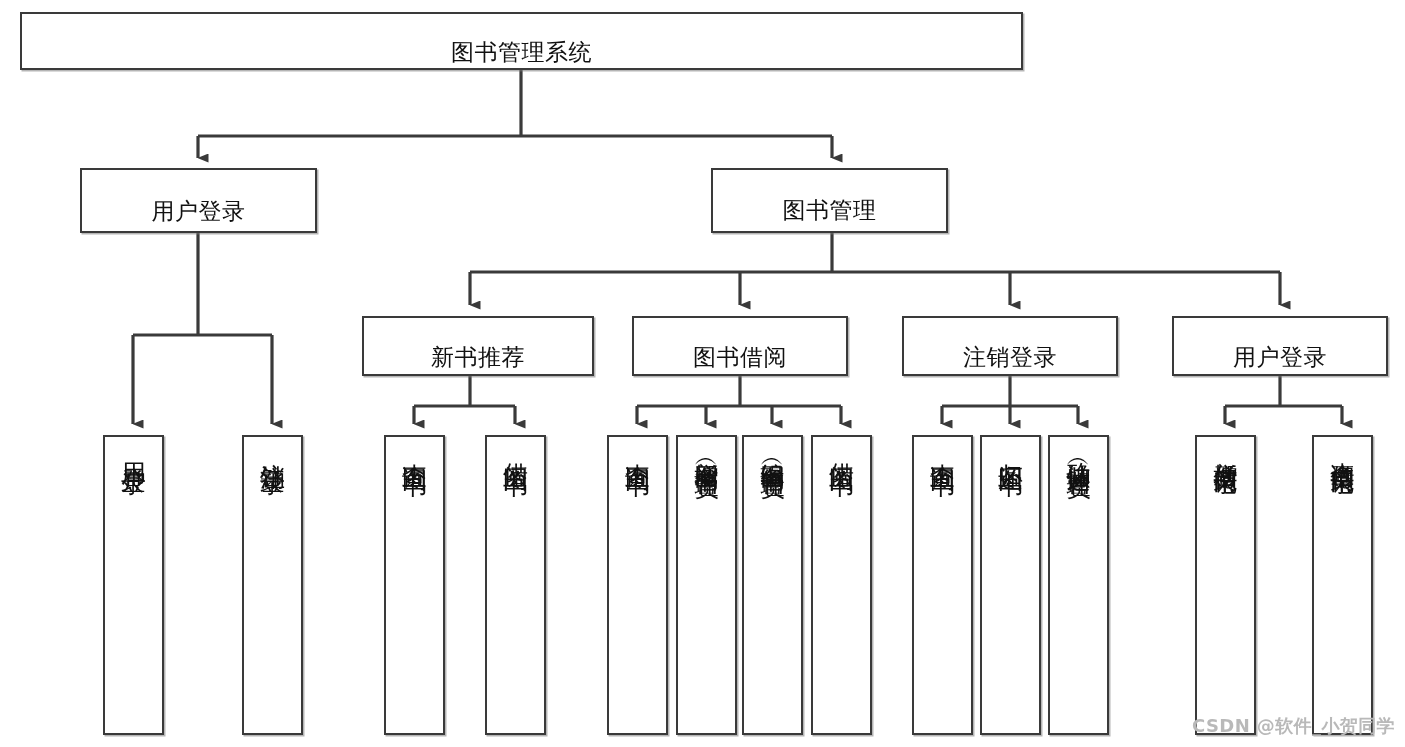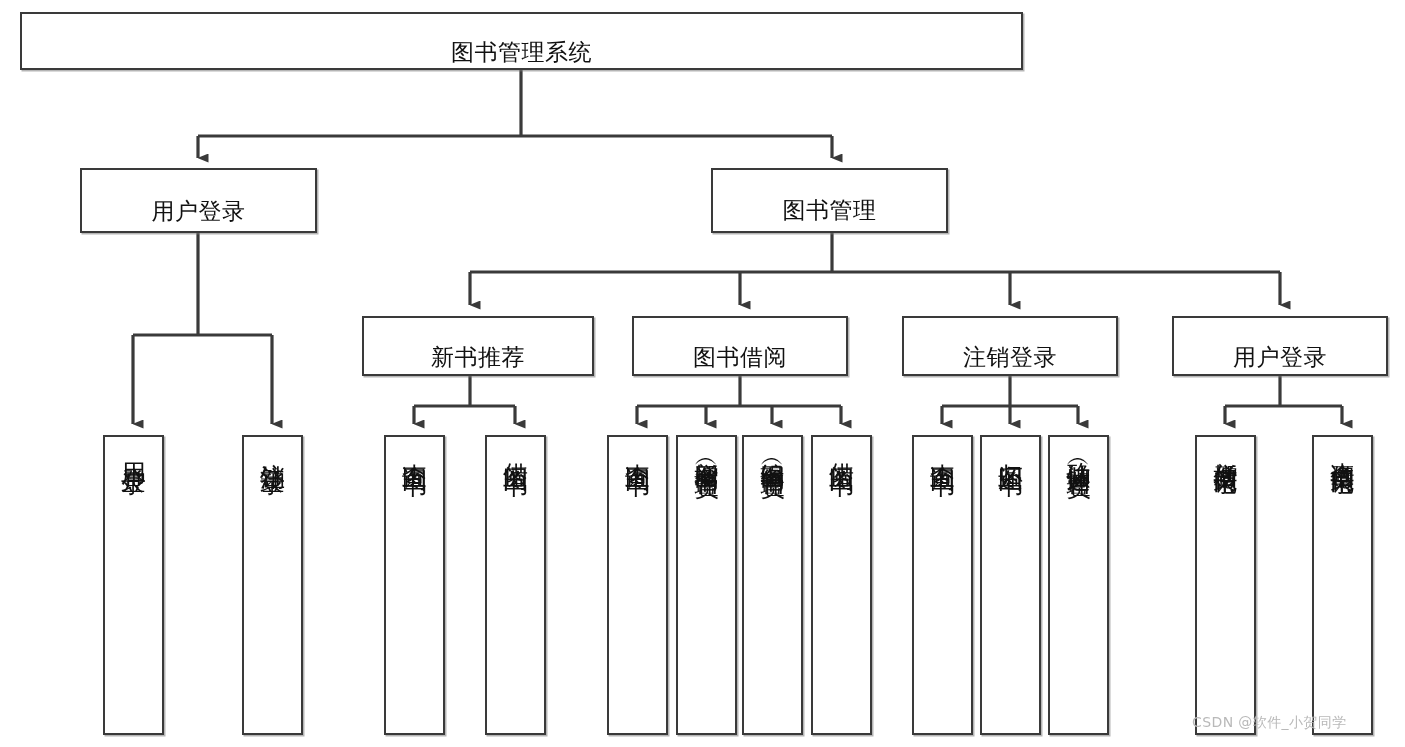--- a/index.html
+++ b/index.html
@@ -64,26 +64,27 @@
     margin: 0 auto;
   }
   .node.vert.tall .label {
     font-size: 24px;
     letter-spacing: 2px;
   }
   #watermark {
     position: absolute;
     left: 1192px;
     top: 714px;
-    font-size: 14px;
+    font-size: 18px;
     color: #b9b9b9;
     white-space: nowrap;
     letter-spacing: 0.4px;
     z-index: 6;
     pointer-events: none;
+    font-weight: bold;
   }
 </style>
 </head>
 <body>
 
 <div id="diagram-root">
 
   <svg id="diagram-svg" viewBox="0 0 1405 747" xmlns="http://www.w3.org/2000/svg">
     <defs>
       <marker id="arrowhead" markerWidth="9" markerHeight="11" refX="4.5" refY="10.5" orient="auto" markerUnits="userSpaceOnUse">

